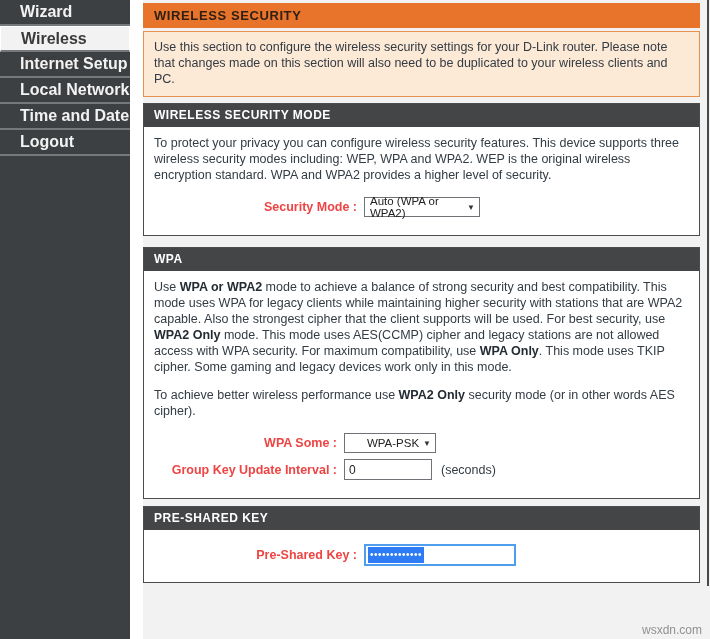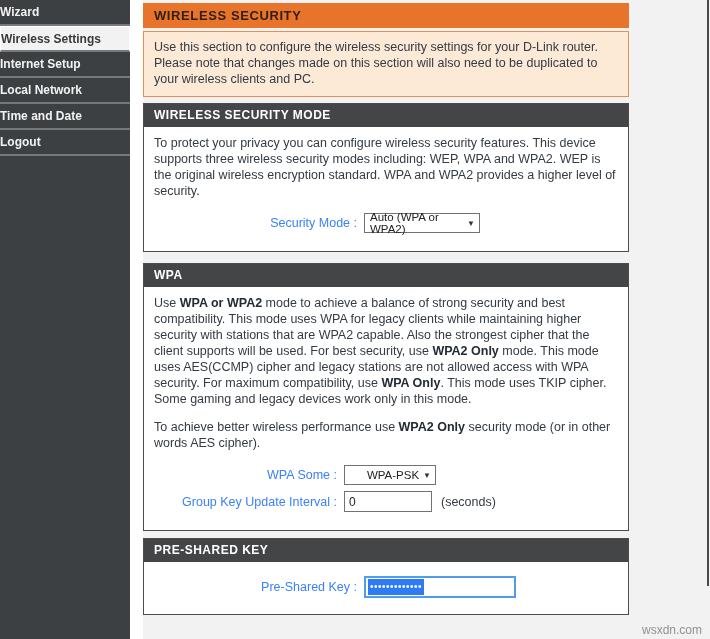--- a/index.html
+++ b/index.html
@@ -12,37 +12,37 @@
     color:#333b43;
   }
   
   .sidebar {
     position:absolute; left:0; top:0; width:130px; height:639px;
     background:#3d4042;
     display:flex; flex-direction:column;
   }
   .side-item {
     height:26px; line-height:24px;
-    padding-left:0;
-    font-size:12px; font-weight:bold; color:#f2f2f2;
+    padding-left:20px;
+    font-size:16px; font-weight:bold; color:#f2f2f2;
     border-bottom:2px solid #75797c;
     cursor:pointer;
   }
   .side-item.selected {
     background:#f2f2f2; color:#3a3a3a;
     border:1px solid #ffffff; border-bottom:2px solid #75797c;
   }
   .side-filler { flex:1; }
   .gap-strip {
     position:absolute; left:130px; top:0; width:13px; height:639px;
     background:#ffffff;
   }
   
   .main {
-    position:absolute; left:143px; top:0; width:486px; height:639px;
+    position:absolute; left:143px; top:0; width:557px; height:639px;
   }
   .page-title-bar {
     margin-top:3px; height:25px; line-height:25px;
     background:#e8732a; color:#2f2013;
     font-size:13px; font-weight:bold; letter-spacing:0.6px;
     padding-left:11px;
   }
   .desc-box {
     margin-top:3px;
     background:#fce9d6; border:1px solid #e89050;
@@ -66,21 +66,21 @@
     font-size:12.5px; line-height:16px; color:#333b43;
     margin-bottom:12px;
   }
   .section-body p:last-of-type { margin-bottom:14px; }
   b { color:#232b33; }
   
   .form-row {
     display:flex; align-items:center; margin-bottom:6px;
   }
   .form-label {
-    font-size:12.5px; font-weight:normal; color:#3b82f6;
+    font-size:12.5px; font-weight:bold; color:#ef4444;
     text-align:right; padding-right:7px; flex:none;
   }
   .box-a .form-label { width:210px; }
   .box-wpa .form-label { width:190px; }
   .box-psk .form-label { width:210px; }
   .select-box {
     height:20px; background:#ffffff; border:1px solid #6f7377;
     display:flex; align-items:center; justify-content:flex-end;
     font-size:11.5px; color:#222; padding:0 4px 0 5px; cursor:default;
   }

